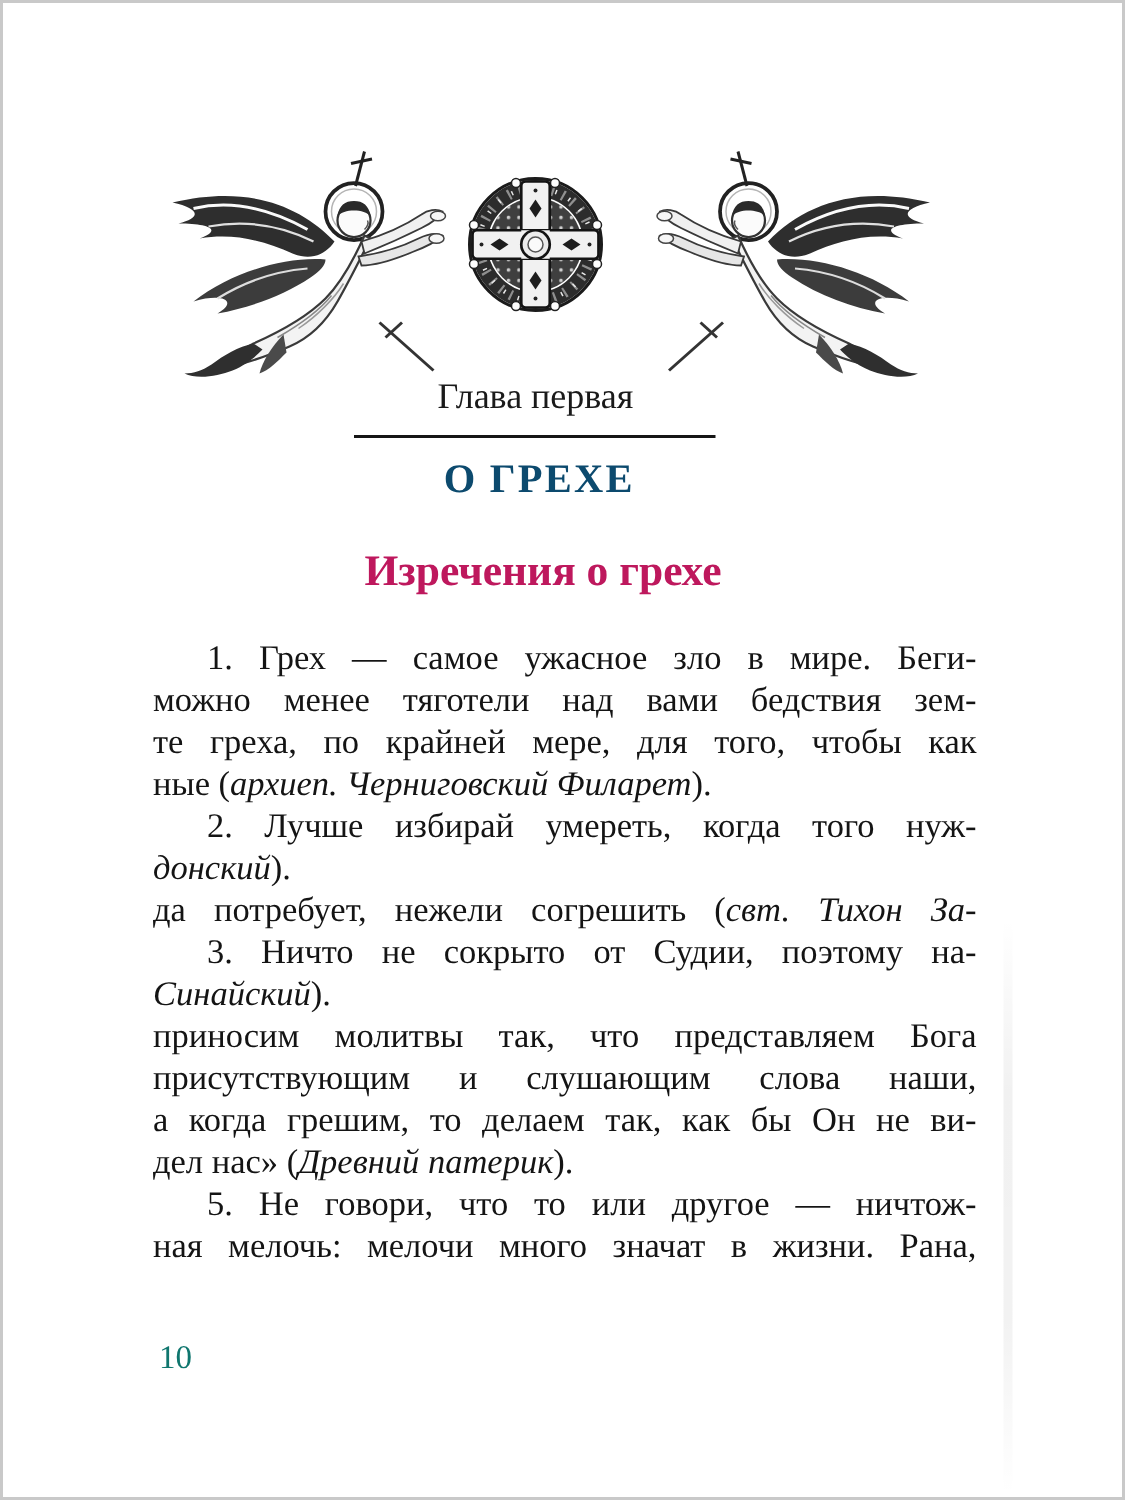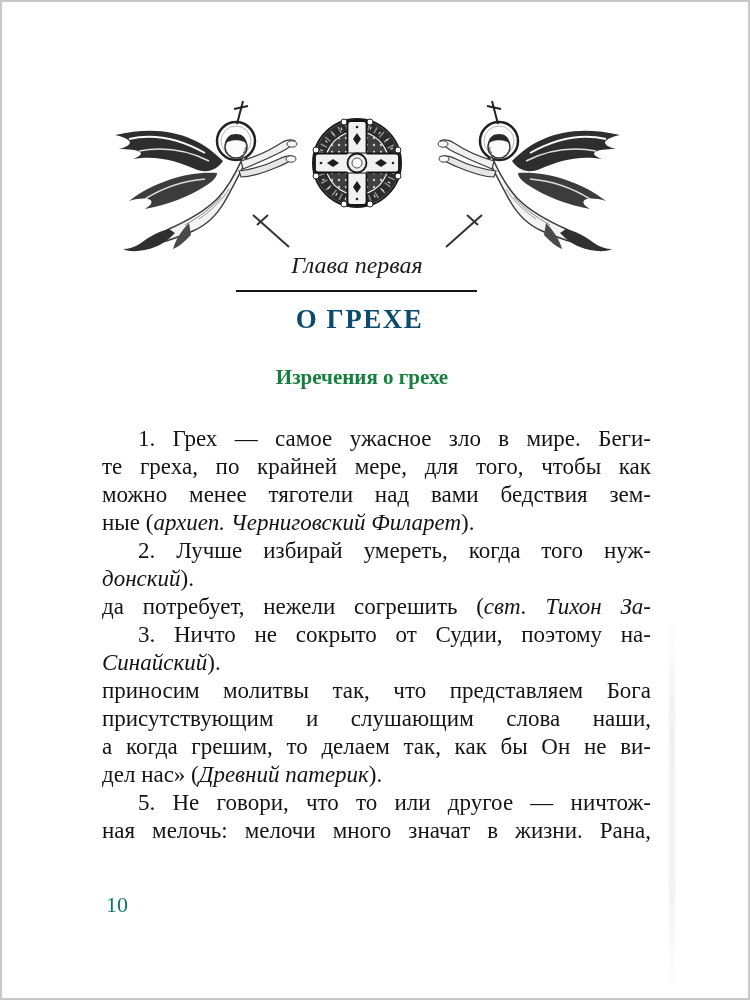--- a/index.html
+++ b/index.html
@@ -4,33 +4,33 @@
 <style>
   html,body { margin:0; padding:0; background:#ffffff; }
   .page {
     position:relative; width:750px; height:1000px; box-sizing:border-box;
     background:#ffffff; border:2px solid #c9c9c9; overflow:hidden;
     font-family:"Liberation Serif","DejaVu Serif",serif; color:#151515;
   }
   .header-art { position:absolute; left:103px; top:95px; width:525px; height:163px; }
   .chapter-label {
     position:absolute; left:100px; top:250px; width:510px; text-align:center;
-    font-style:italic; font-size:24px; color:#1a1a1a;
+    font-size:24px; color:#1a1a1a;
   }
   .rule {
     position:absolute; left:234px; top:288px; width:241px; height:0;
     border:none; border-top:2px solid #161616; margin:0;
   }
   .chapter-title {
     position:absolute; left:100px; top:302px; width:515px; margin:0;
     text-align:center; font-size:27px; font-weight:bold; letter-spacing:1.5px; color:#0c4a6e;
   }
   .section-subtitle {
     position:absolute; left:100px; top:363px; width:520px; margin:0;
-    text-align:center; font-size:21px; font-weight:bold; color:#15803d;
+    text-align:center; font-size:29px; font-weight:bold; color:#be185d;
   }
   .body-text {
     position:absolute; left:100px; top:423px; width:549px;
     font-size:23px; line-height:28px; color:#141414;
   }
   .line { text-align:justify; text-align-last:left; }
   .line.j { text-align-last:justify;font-family:Liberation Serif, serif; }
   .line.first { text-indent:36px; }
   .it { font-style:italic; }
   .page-number { position:absolute; left:104px; top:890px; font-size:22px; color:#0f766e; }
@@ -128,22 +128,22 @@
 
   <hr class="rule">
 
   <h1 class="chapter-title">О ГРЕХЕ</h1>
 
   <h2 class="section-subtitle">Изречения о грехе</h2>
 
   <div class="body-text" id="body-text">
       <div>
         <div class="line j first"><span>1. Грех — самое ужасное зло в мире. Беги-</span></div>
+        <div class="line j"><span>можно менее тяготели над вами бедствия зем-</span></div>
         <div class="line j"><span>те греха, по крайней мере, для того, чтобы как</span></div>
-        <div class="line j"><span>можно менее тяготели над вами бедствия зем-</span></div>
         <div class="line"><span>ные (</span><span class="it">архиеп. Черниговский Филарет</span><span>).</span></div>
       </div>
       <div>
         <div class="line j first"><span>2. Лучше избирай умереть, когда того нуж-</span></div>
         <div class="line"><span class="it">донский</span><span>).</span></div>
         <div class="line j"><span>да потребует, нежели согрешить (</span><span class="it">свт. Тихон За-</span></div>
       </div>
       <div>
         <div class="line j first"><span>3. Ничто не сокрыто от Судии, поэтому на-</span></div>
         <div class="line"><span class="it">Синайский</span><span>).</span></div>

